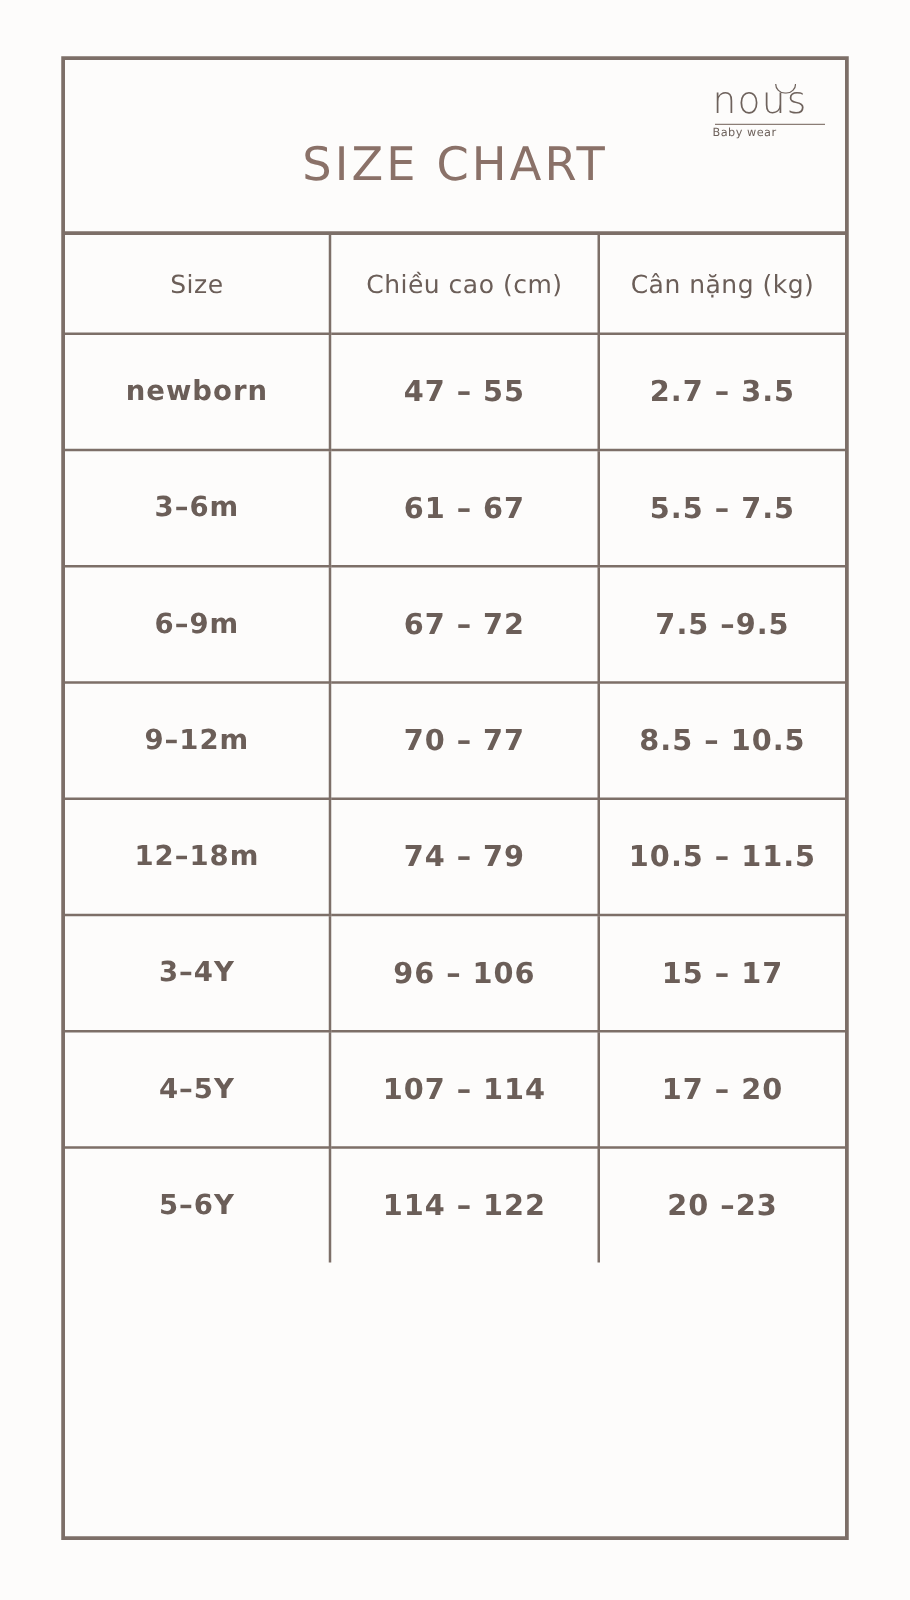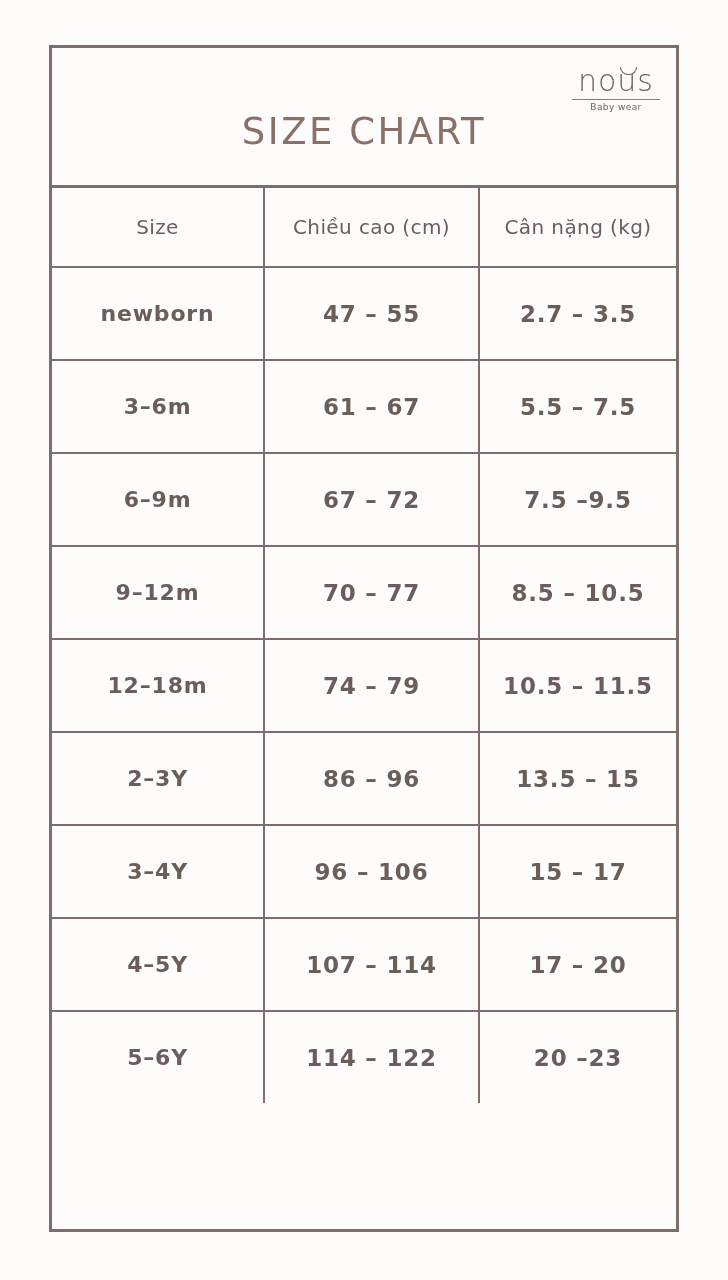--- a/index.html
+++ b/index.html
@@ -39,21 +39,20 @@
     height: 140px;
     box-sizing: border-box;
     border-bottom: 3px solid #7d6f68;
   }
 
   .brand-logo {
     position: absolute;
     right: 14px;
     top: 18px;
     width: 92px;
-    text-align: center;
     line-height: 1;
   }
 
   .brand-mark {
     position: relative;
     display: block;
     font-family: "DejaVu Sans", sans-serif;
     font-size: 30px;
     letter-spacing: 1px;
     color: #6e625c;
@@ -198,25 +197,20 @@
           <td class="cell-size">9–12m</td>
           <td>70 – 77</td>
           <td>8.5 – 10.5</td>
         </tr>
         <tr>
           <td class="cell-size">12–18m</td>
           <td>74 – 79</td>
           <td>10.5 – 11.5</td>
         </tr>
         <tr>
-          <td class="cell-size">2–3Y</td>
-          <td>86 – 96</td>
-          <td>13.5 – 15</td>
-        </tr>
-        <tr>
           <td class="cell-size">3–4Y</td>
           <td>96 – 106</td>
           <td>15 – 17</td>
         </tr>
         <tr>
           <td class="cell-size">4–5Y</td>
           <td>107 – 114</td>
           <td>17 – 20</td>
         </tr>
         <tr>

